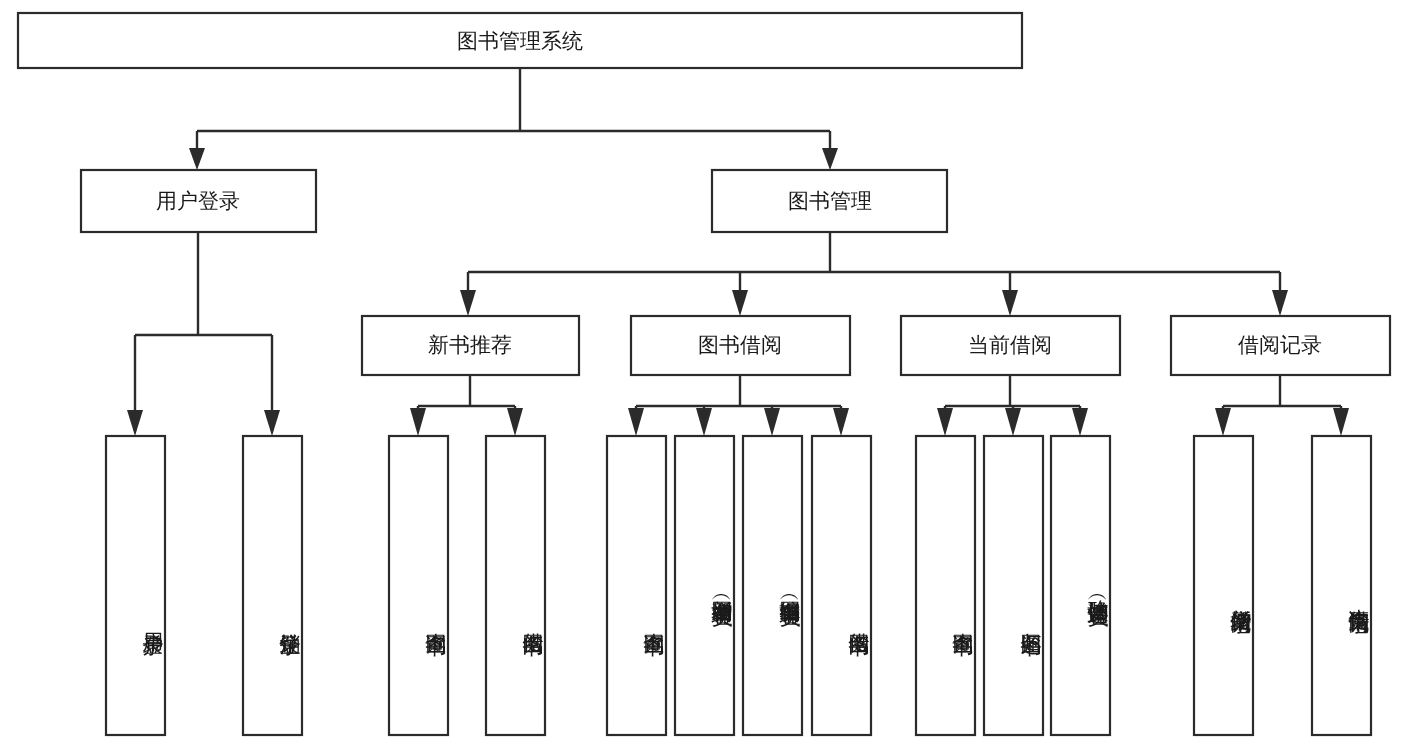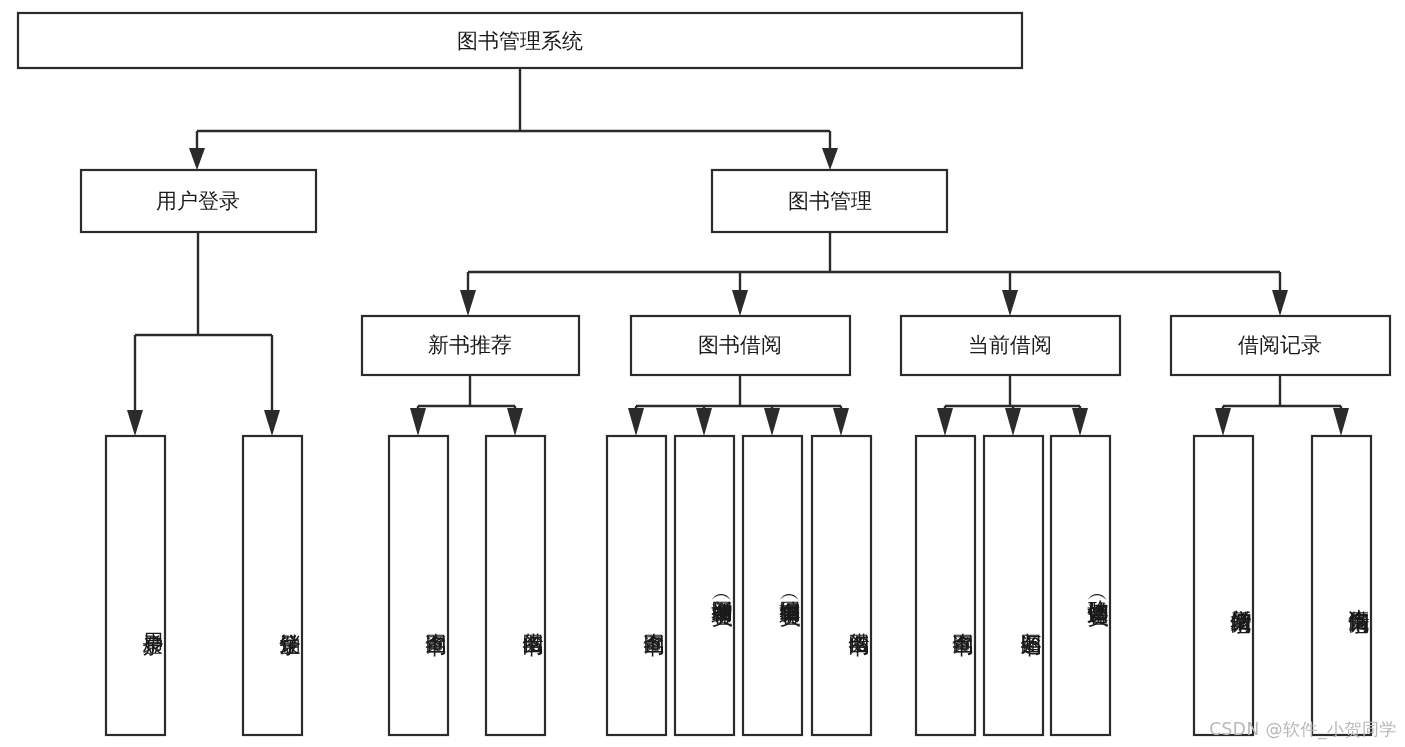--- a/index.html
+++ b/index.html
@@ -206,15 +206,14 @@
   <div class="node-label-v" style="left:743px; top:440px;  width:59px; height:295px;">编辑图书（管理员）</div>
   <div class="node-label-v" style="left:812px; top:500px;  width:59px; height:235px;">借阅图书</div>
 
   <div class="node-label-v" style="left:916px; top:500px;  width:59px; height:235px;">查询图书</div>
   <div class="node-label-v" style="left:984px; top:500px;  width:59px; height:235px;">归还图书</div>
   <div class="node-label-v" style="left:1051px; top:440px; width:59px; height:295px;">确认归还（管理员）</div>
 
   <div class="node-label-v" style="left:1194px; top:455px; width:59px; height:280px;">新增借阅记录</div>
   <div class="node-label-v" style="left:1312px; top:455px; width:59px; height:280px;">查询借阅记录</div>
 
-  <div class="watermark">CSDN @软件_小贺同学</div>
 
 </div>
 
 </body></html>

